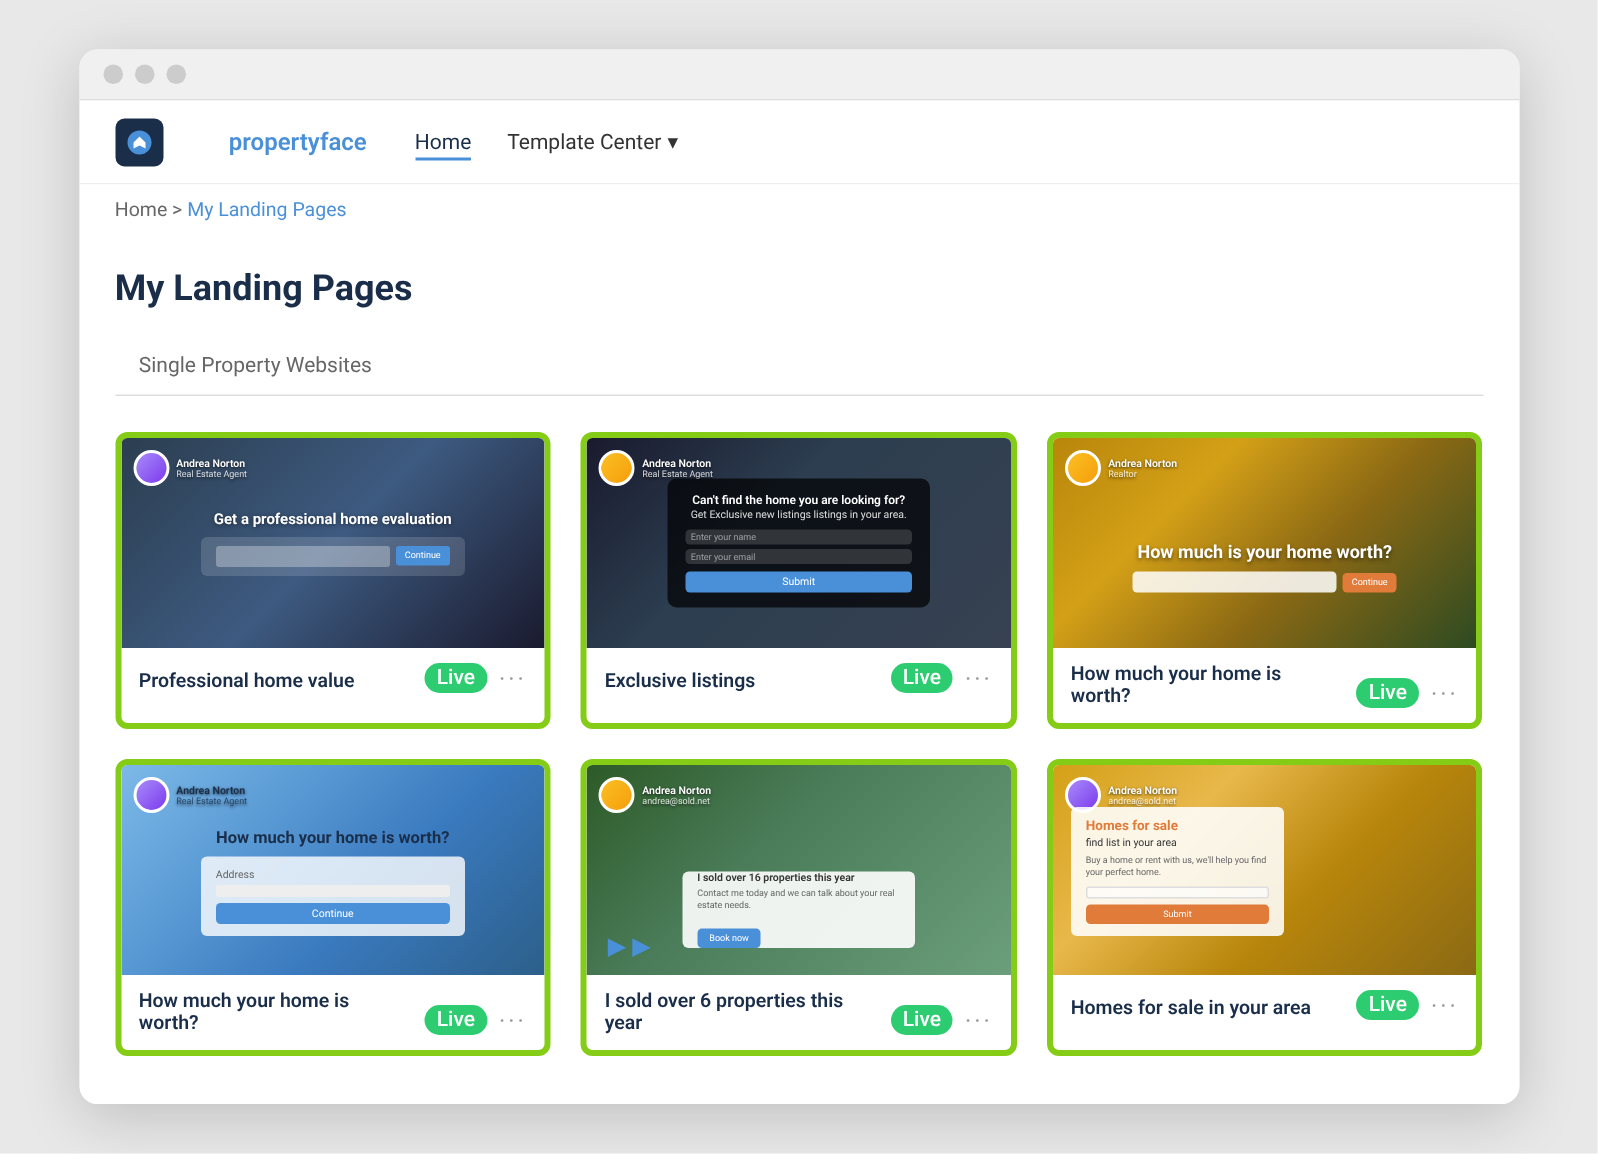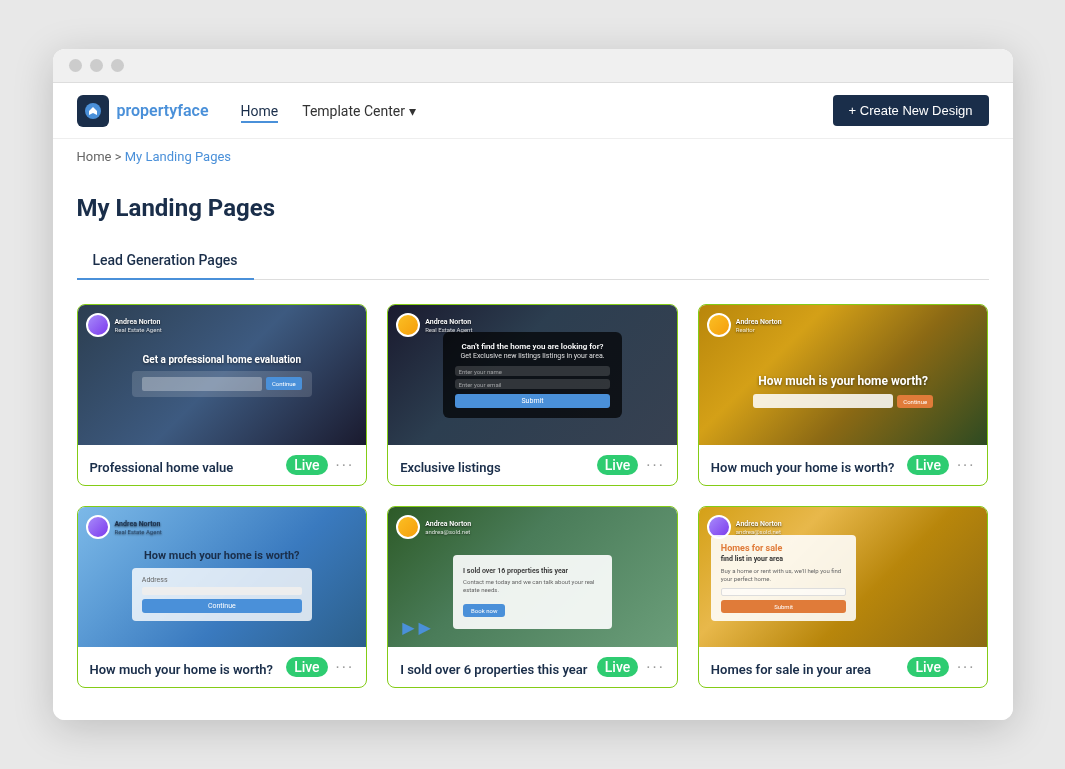--- a/index.html
+++ b/index.html
@@ -64,20 +64,21 @@
       justify-content: center;
       color: white;
       font-size: 14px;
       font-weight: bold;
     }
 
     .logo-text {
       font-size: 16px;
       font-weight: 600;
       color: #1a2e4a;
+      margin-left: 36px;
     }
 
     .logo-text span {
       color: #4a90d9;
     }
 
     .nav-links {
       display: flex;
       align-items: center;
       gap: 24px;
@@ -187,21 +188,21 @@
     
     .pages-grid {
       display: grid;
       grid-template-columns: repeat(3, 1fr);
       gap: 20px;
     }
 
     .page-card {
       border-radius: 8px;
       overflow: hidden;
-      border: 1px solid #84cc16;
+      border: 4px solid #84cc16;
       background: #fff;
     }
 
     .card-thumbnail {
       width: 100%;
       height: 140px;
       overflow: hidden;
       position: relative;
     }
 
@@ -322,39 +323,36 @@
         <span>property</span><span style="color:#4a90d9">face</span>
       </span>
     </div>
     <nav class="nav-links">
       <a class="nav-link active">Home</a>
       <a class="nav-link">
         <span>Template Center</span>
         <span>▾</span>
       </a>
     </nav>
-    <div class="nav-right">
-      <button class="btn-create-header">+ Create New Design</button>
-    </div>
   </div>
 
   <div class="breadcrumb">
     <a>Home</a>
     <span> &gt; </span>
     <span class="current">My Landing Pages</span>
   </div>
 
   <div class="main-content">
 
     <div class="page-header">
       <h1 class="page-title">My Landing Pages</h1>
     </div>
 
     <div class="tabs">
-      <div class="tab active">Lead Generation Pages</div>
+      <div class="tab">Single Property Websites</div>
     </div>
 
     <div class="pages-grid">
 
       <div class="page-card">
         <div class="card-thumbnail thumb-1">
           <div class="thumb-avatar-row">
             <div class="thumb-avatar" style="background: linear-gradient(135deg,#a78bfa,#7c3aed);"></div>
             <div class="thumb-agent-info">
               <div style="font-weight:600;">Andrea Norton</div>
@@ -453,21 +451,21 @@
       <div class="page-card">
         <div class="card-thumbnail thumb-5">
           <div class="thumb-avatar-row">
             <div class="thumb-avatar" style="background: linear-gradient(135deg,#fbbf24,#f59e0b);"></div>
             <div class="thumb-agent-info">
               <div style="font-weight:600;">Andrea Norton</div>
               <div style="opacity:0.8;font-size:6px;">andrea@sold.net</div>
             </div>
           </div>
           <div class="thumb-overlay" style="justify-content:flex-end;padding-bottom:12px;">
-            <div style="background:rgba(255,255,255,0.9);border-radius:4px;padding:12px 10px;width:60%;margin-bottom:6px;">
+            <div style="background:rgba(255,255,255,0.9);border-radius:4px;padding:0 10px;width:60%;margin-bottom:6px;">
               <div style="font-size:7px;color:#333;font-weight:600;margin-bottom:3px;">I sold over 16 properties this year</div>
               <div style="font-size:6px;color:#666;margin-bottom:4px;line-height:1.3;">Contact me today and we can talk about your real estate needs.</div>
               <div style="background:#4a90d9;color:white;border-radius:3px;padding:3px 8px;font-size:6px;display:inline-block;">Book now</div>
             </div>
             <div style="position:absolute;bottom:10px;left:14px;color:#4a90d9;font-size:16px;">▶ ▶</div>
           </div>
         </div>
         <div class="card-footer">
           <span class="card-name">I sold over 6 properties this year</span>
           <span class="badge-live">Live</span>
@@ -480,21 +478,21 @@
           <div class="thumb-avatar-row">
             <div class="thumb-avatar" style="background: linear-gradient(135deg,#a78bfa,#7c3aed);"></div>
             <div class="thumb-agent-info">
               <div style="font-weight:600;">Andrea Norton</div>
               <div style="opacity:0.8;font-size:6px;">andrea@sold.net</div>
             </div>
           </div>
           <div class="thumb-overlay" style="align-items:flex-start;padding-top:14px;">
             <div style="background:rgba(255,255,255,0.88);border-radius:4px;padding:8px 10px;width:55%;">
               <div style="font-size:9px;color:#e07b39;font-weight:700;margin-bottom:2px;">Homes for sale</div>
-              <div style="font-size:7px;color:#333;font-weight:700;margin-bottom:4px;">find list in your area</div>
+              <div style="font-size:7px;color:#333;font-weight:400;margin-bottom:4px;">find list in your area</div>
               <div style="font-size:6px;color:#666;margin-bottom:5px;line-height:1.3;">Buy a home or rent with us, we'll help you find your perfect home.</div>
               <div style="background:rgba(255,255,255,0.6);border-radius:2px;height:8px;margin-bottom:4px;border:1px solid #ddd;"></div>
               <div style="background:#e07b39;color:white;border-radius:3px;padding:3px;font-size:6px;text-align:center;">Submit</div>
             </div>
           </div>
         </div>
         <div class="card-footer">
           <span class="card-name">Homes for sale in your area</span>
           <span class="badge-live">Live</span>
           <span class="more-dots">···</span>

